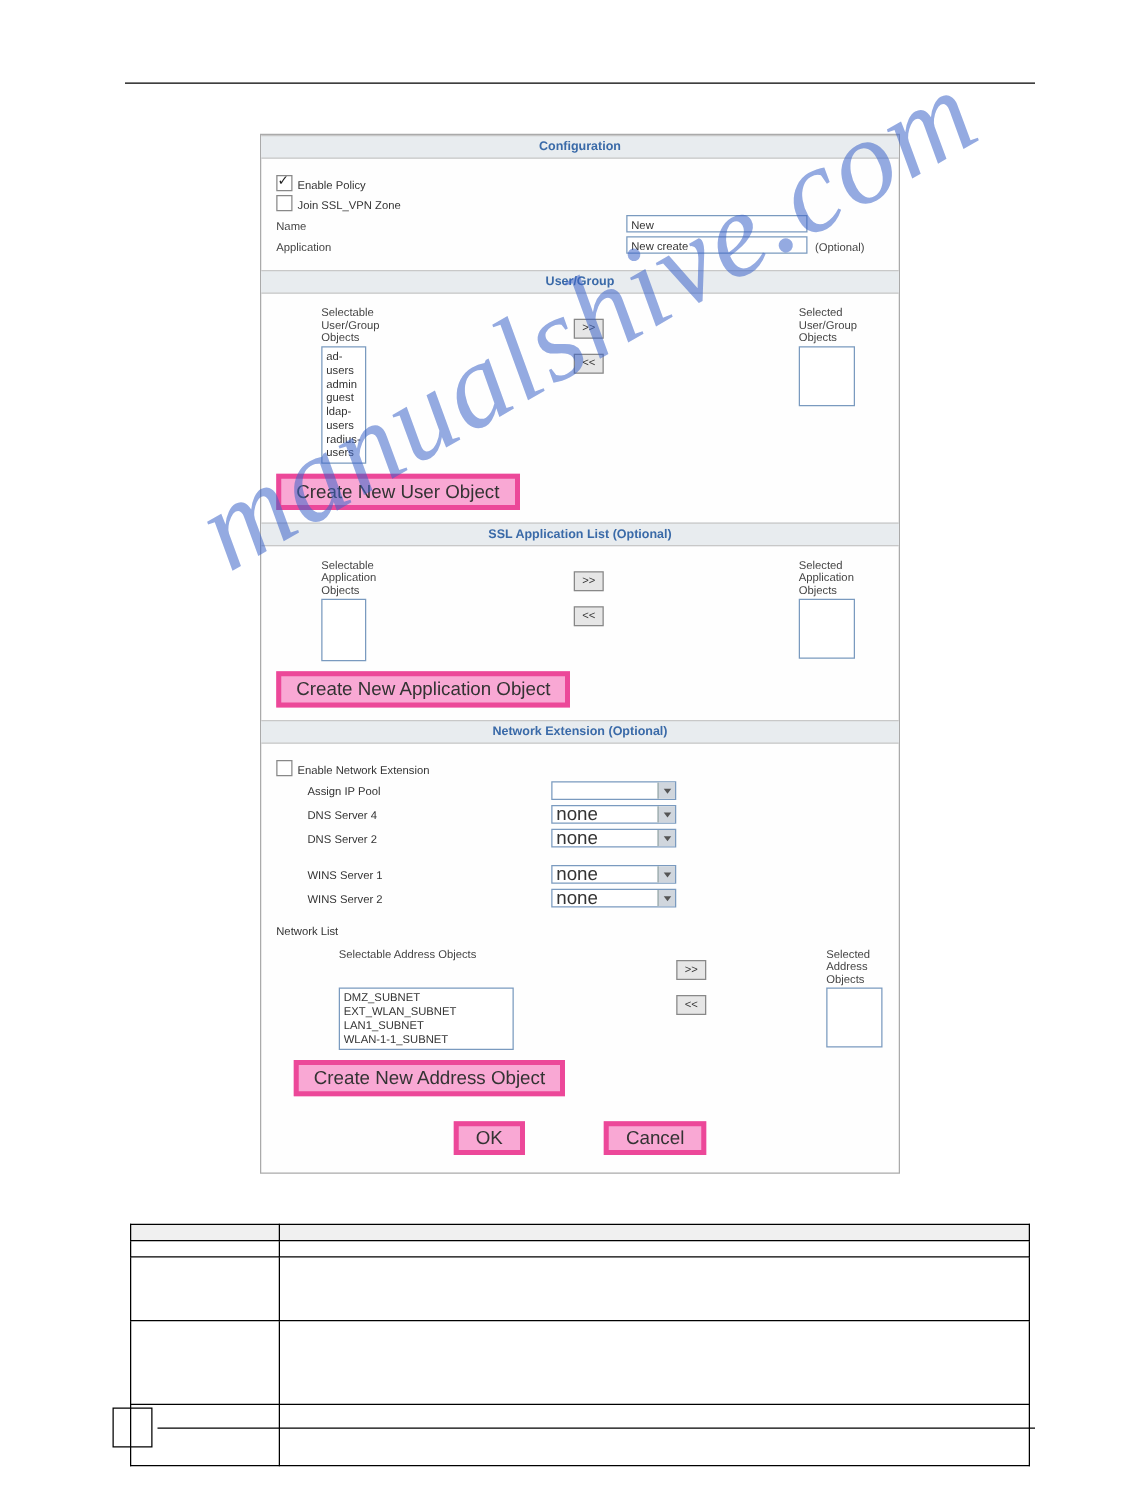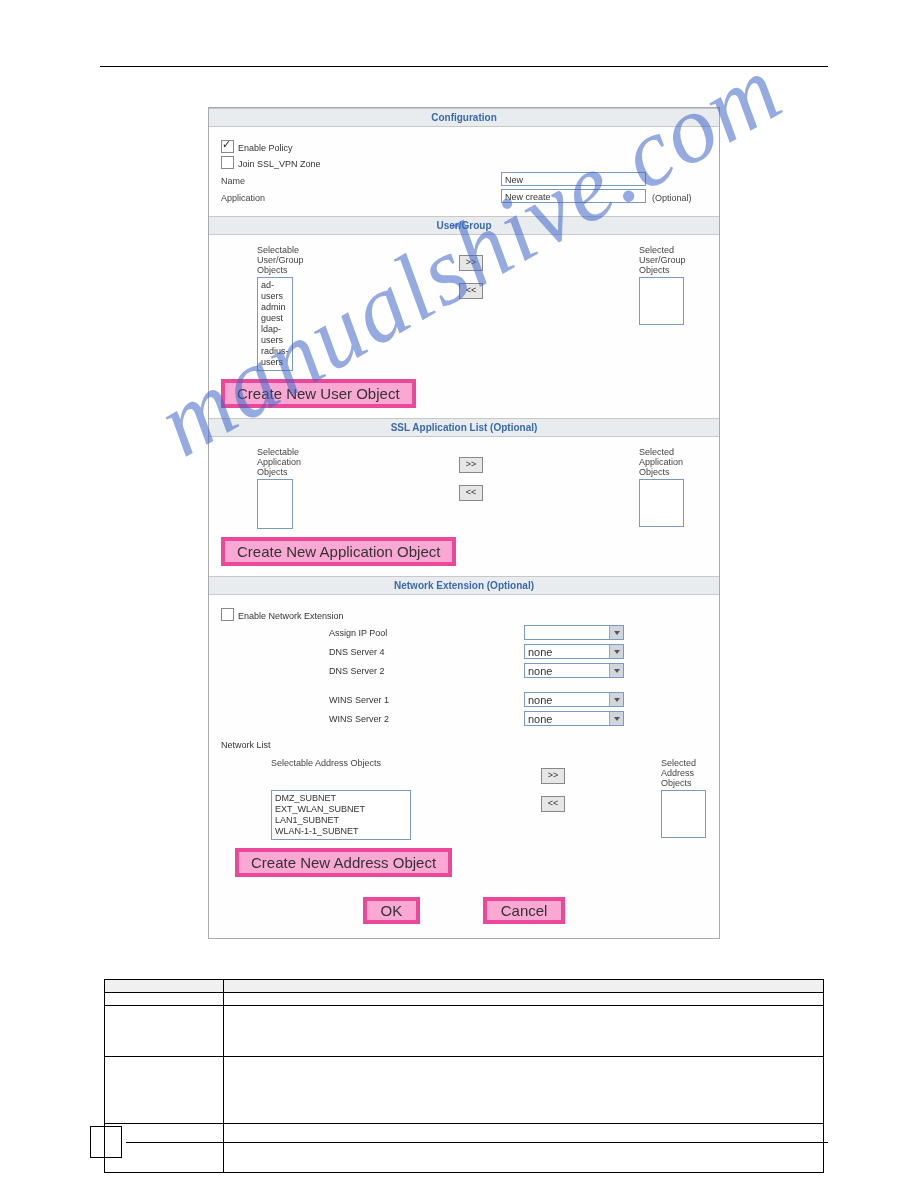--- a/index.html
+++ b/index.html
@@ -140,21 +140,21 @@
 .btn.sm { padding: 1px 8px; }
 .select {
   border: 1px solid #7a9abf;
   background: #fff;
   width: 100px;
   height: 15px;
   display: flex;
   align-items: center;
   justify-content: space-between;
   padding: 0 0 0 3px;
-  font-size: 11px;
+  font-size: 15px;
   box-sizing: border-box;
 }
 .select .arrow {
   width: 13px;
   height: 13px;
   background: #d0d6dd;
   border-left: 1px solid #9aa;
   display: flex;
   align-items: center;
   justify-content: center;
@@ -162,21 +162,20 @@
 .select .arrow::after {
   content: "";
   border-left: 3px solid transparent;
   border-right: 3px solid transparent;
   border-top: 4px solid #555;
 }
 .netext-row {
   display: flex;
   align-items: center;
   margin: 4px 0;
-  justify-content: center;
 }
 .netext-row .nlbl {
   width: 195px;
   padding-left: 25px;
 }
 .footer-btns {
   text-align: center;
   padding: 10px 0 14px;
 }
 .footer-btns .btn.sm {

